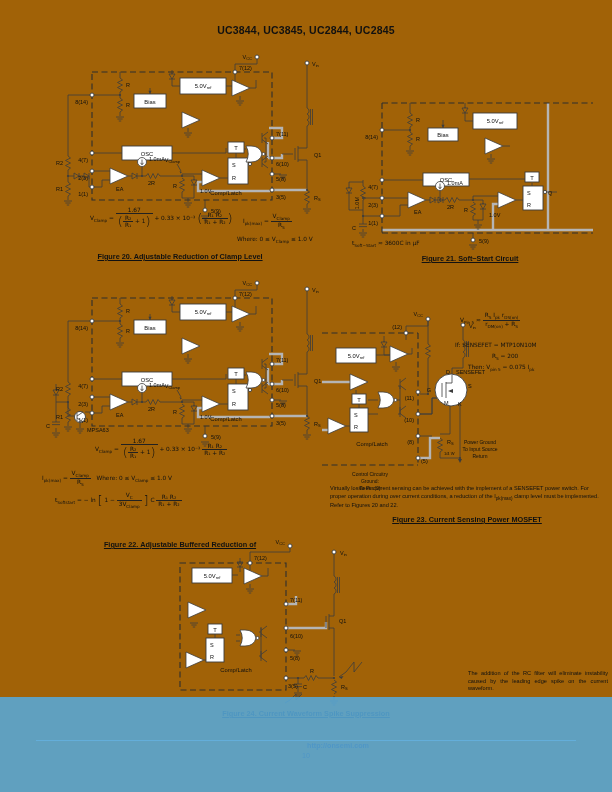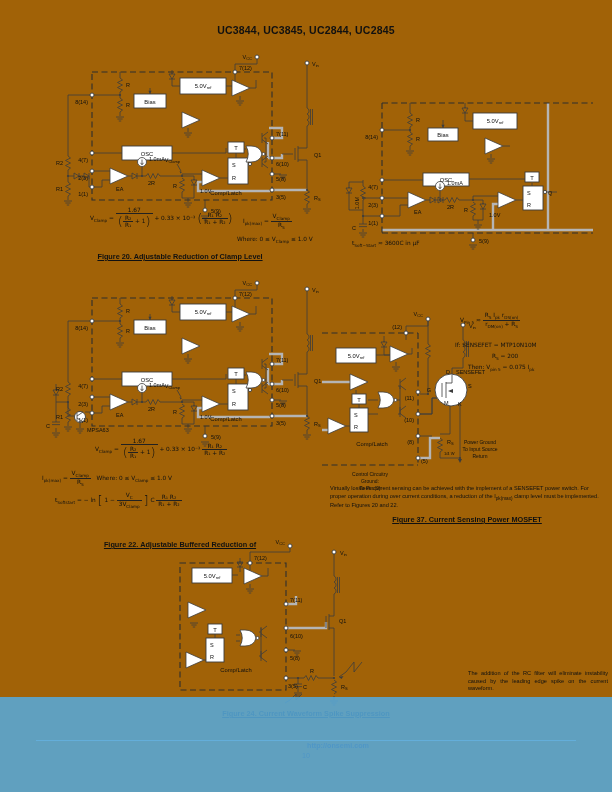--- a/index.html
+++ b/index.html
@@ -244,20 +244,21 @@
       <text class="lb" x="192" y="127">R</text>
       <text class="lb" x="213" y="115">Q</text>
       <text class="lb" x="24" y="117" text-anchor="end" transform="rotate(-90 24 117)">1.0M</text>
       <text class="lb" x="21" y="150" text-anchor="end">C</text>
       <text class="lb" x="144" y="163">5(9)</text>
     </g>
   </svg>
   <div class="fx" style="left:352px;top:240px">
     <span>t</span><sub>Soft−Start</sub><span> ≈ 3600C in μF</span>
   </div>
+  <div class="cap" style="left:335px;top:254px;width:270px">Figure 21. Soft−Start Circuit</div>
 
   <svg style="left:30px;top:276px" width="300" height="190" viewBox="0 0 300 190">
     <g>
       <path class="gw" d="M244 88 H252 V78 H239 M238 92 V108 M238 108 H240 M244 108 H252 V104 M172 132 H168 V141 H240 M244 140 H277"></path>
       <path class="w" d="M227 9 V14 H205 V20 M205 24 V36 M277 15 V58 M277 76 V96 M252 104 H263 M268 98 H277 V96 M268 110 H277 V140 M277 154 V158 M90 22 V28 M90 42 V48 M90 62 V66 M62 45 H90 M38 45 H62 M38 45 V106 M38 120 V126 M38 126 H26 M26 126 V146 M26 152 V156 M38 126 V132 M38 146 V150 M38 126 V140 H44.5 M55 136 H62 V137 M50 146 V152 M62 103 H92 M142 103 H196 V98 M62 121 H80 M62 137 H72 V130 H80 M98 126 H102 M107 126 H116 M130 126 H152 M112 116 V126 M112 107 V103 M152 126 V124 H172 M152 126 H164 V130 M164 136 V148 M152 142 V148 M152 148 H164 M158 148 V152 M190 128 H198 M206 103 V108 M120 38 V44 M142 20 V24 M142 30 V36 H150 M196 36 H202 M220 38 H226 V30 M210 46 V50 M158 78 V82 M175 150 V158 M233 104 H236 M236 88 V112 M236 88 H234 M236 112 H234 M216 99 H210 M216 109 H210 M244 124 H251 M265 98 V110 M268 96 V112 M26 108 V114 M26 120 V126"></path>
       <path class="db" d="M62 22 H242 V150 H62 Z"></path>
     </g>
     <g>
       <use href="#rv" class="w" x="90" y="28"></use>
         <use href="#rv" class="w" x="90" y="48"></use>
@@ -454,21 +455,21 @@
   <div class="fx" style="left:455px;top:342px">If: SENSEFET = MTP10N10M</div>
   <div class="fx" style="left:492px;top:353px">
     <span>R</span><sub>S</sub><span> = 200</span>
   </div>
   <div class="fx" style="left:468px;top:364px">
     <span>Then: V</span><sub>pin 5</sub><span> = 0.075 I</span><sub>pk</sub>
   </div>
   <div class="note" style="left:330px;top:485px;width:276px">
     <span>Virtually lossless current sensing can be achieved with the implement of a SENSEFET power switch. For proper operation during over current conditions, a reduction of the I</span><sub>pk(max)</sub><span> clamp level must be implemented. Refer to Figures 20 and 22.</span>
   </div>
-  <div class="cap" style="left:322px;top:515px;width:290px">Figure 37. Current Sensing Power MOSFET</div>
+  <div class="cap" style="left:322px;top:515px;width:290px">Figure 23. Current Sensing Power MOSFET</div>
 
   <svg style="left:148px;top:538px" width="320" height="170" viewBox="0 0 320 170">
     <g>
       <path class="gw" d="M140 66 H148 V58 M140 90 H178 V84"></path>
       <path class="w" d="M142 10 V14 H102 V23 M102 27 V34 M92 20 V24 M84 37 H90 M92 30 V34 M114 38 H120 V30 M102 46 V50 M56 122 H58 M67 96 V100 M110 100 H111 M113 90 V120 M113 94 H111 M113 118 H111 M92 97 H88 M92 103 H88 M178 78 V90 M181 76 V92 M181 78 H186 V56 M186 16 V38 M181 90 H186 V138 M186 158 V162 M140 112 H147 M140 140 H156 M170 140 H186 M150 140 V146 M150 149 V154"></path>
       <path class="db" d="M32 25 H138 V152 H32 Z"></path>
     </g>
     <g>
       <rect class="bk" x="44" y="30" width="40" height="15"></rect>
       <use href="#diod" class="w" x="92" y="24"></use>

